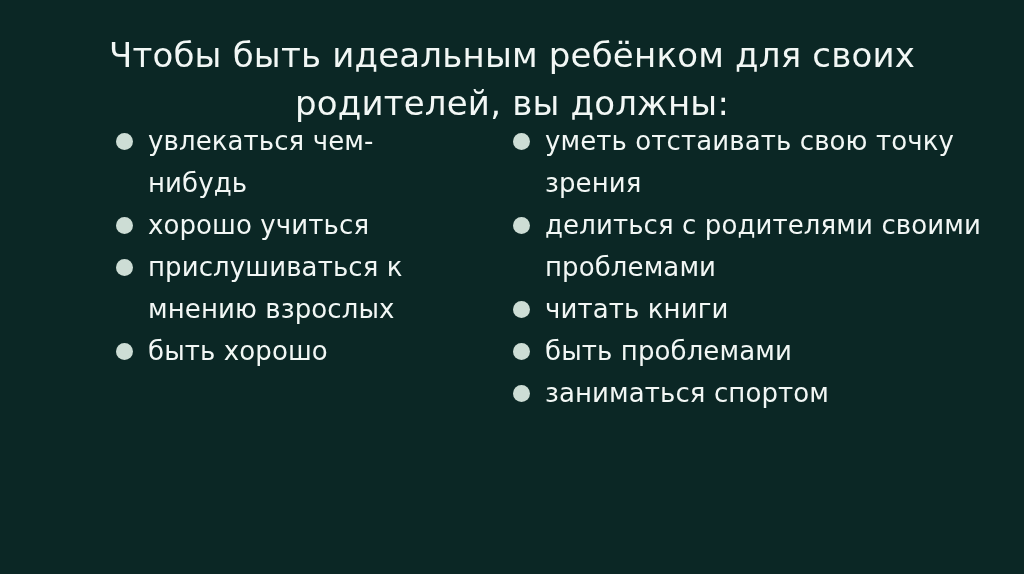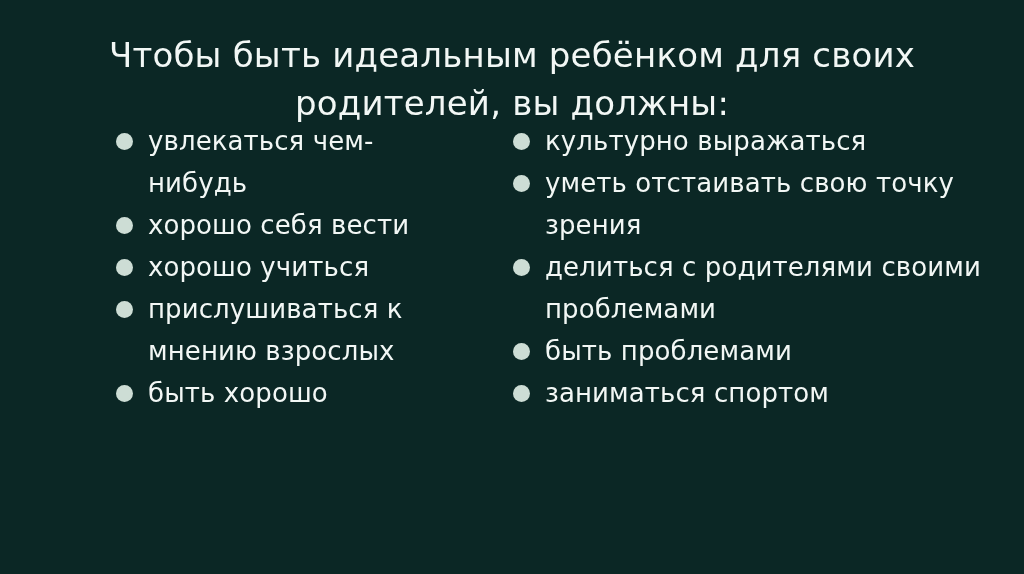--- a/index.html
+++ b/index.html
@@ -100,50 +100,46 @@
   <div id="columns">
 
     <div class="column" id="column-left">
       <ul class="bullet-list">
         <li class="bullet-item">
           <span class="bullet-dot"></span>
           <span class="bullet-text">увлекаться чем-нибудь</span>
         </li>
         <li class="bullet-item">
           <span class="bullet-dot"></span>
-          <span class="bullet-text">хорошо себя вести</span>
-        </li>
-        <li class="bullet-item">
-          <span class="bullet-dot"></span>
           <span class="bullet-text">хорошо учиться</span>
         </li>
         <li class="bullet-item">
           <span class="bullet-dot"></span>
           <span class="bullet-text">прислушиваться к мнению взрослых</span>
         </li>
         <li class="bullet-item">
           <span class="bullet-dot"></span>
           <span class="bullet-text">быть хорошо</span>
         </li>
       </ul>
     </div>
 
     <div class="column" id="column-right">
       <ul class="bullet-list">
         <li class="bullet-item">
           <span class="bullet-dot"></span>
-          <span class="bullet-text">культурно выражаться</span>
-        </li>
-        <li class="bullet-item">
-          <span class="bullet-dot"></span>
           <span class="bullet-text">уметь отстаивать свою точку зрения</span>
         </li>
         <li class="bullet-item">
           <span class="bullet-dot"></span>
           <span class="bullet-text">делиться с родителями своими проблемами</span>
+        </li>
+        <li class="bullet-item">
+          <span class="bullet-dot"></span>
+          <span class="bullet-text">читать книги</span>
         </li>
         <li class="bullet-item">
           <span class="bullet-dot"></span>
           <span class="bullet-text">быть проблемами</span>
         </li>
         <li class="bullet-item">
           <span class="bullet-dot"></span>
           <span class="bullet-text">заниматься спортом</span>
         </li>
       </ul>

